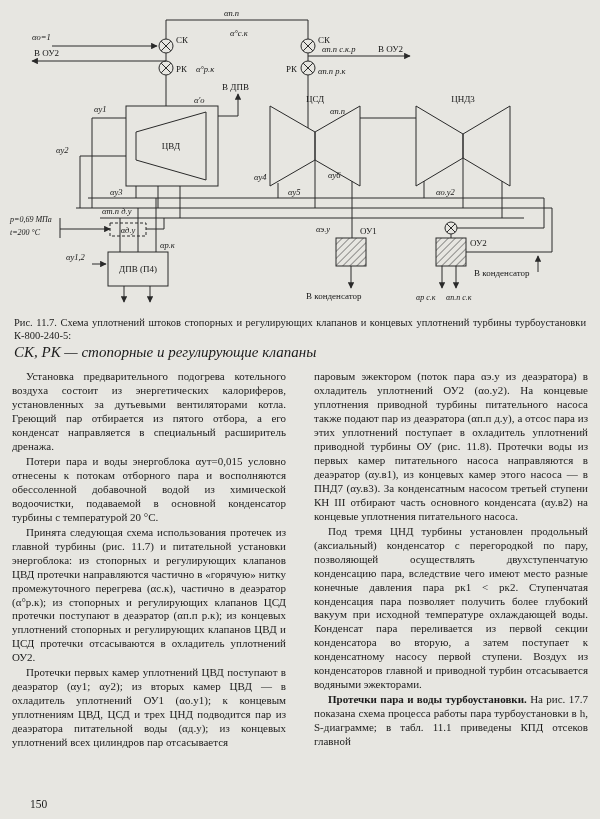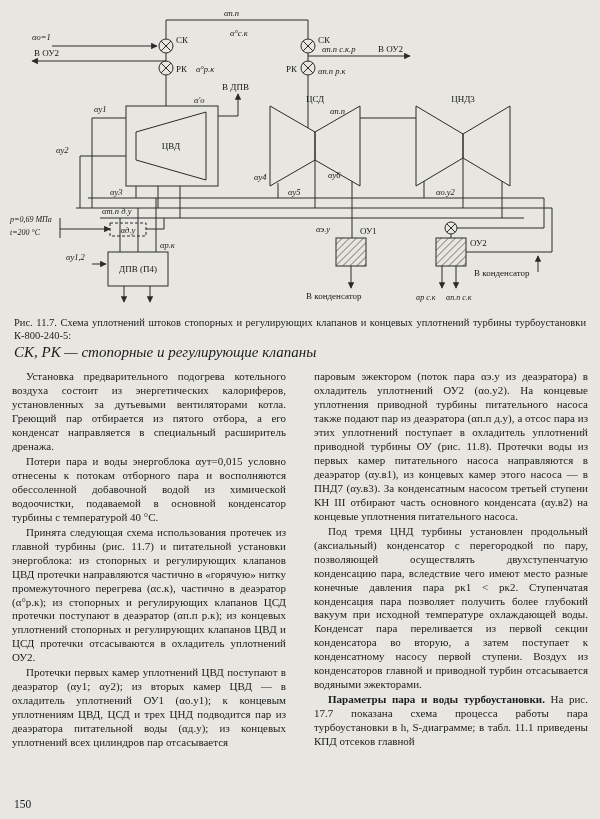--- a/index.html
+++ b/index.html
@@ -16,21 +16,21 @@
   svg text{fill:#161616;font-family:"Liberation Serif",serif;}
   svg .lbl{font-style:italic;font-size:8.5px;}
   svg .box-lbl{font-size:9px;}
   svg .sm{font-size:8px;font-style:italic;}
   .caption{margin:4px 14px 0 14px;font-size:10.5px;line-height:1.25;text-align:justify;}
   .caption .sub{font-size:15px;font-style:italic;display:block;margin-top:1px;}
   .cols{display:flex;gap:28px;margin:8px 12px 0 12px;}
   .col{flex:1;min-width:0;font-size:11px;line-height:1.27;text-align:justify;}
   .col p{margin:0 0 1px 0;}
   .col p.indent{text-indent:14px;}
-  .pageno{position:absolute;left:14px;bottom:9px;font-size:11.5px;}
+  .pageno{position:absolute;left:30px;bottom:9px;font-size:11.5px;}
 </style>
 </head>
 <body>
 
 <div class="page">
 
   <div class="diagram-wrap">
   <svg width="584" height="302" viewBox="0 0 584 302">
     <defs>
       <marker id="arr" viewBox="0 0 10 10" refX="9" refY="5" markerWidth="6.5" markerHeight="6.5" orient="auto-start-reverse">
@@ -177,25 +177,25 @@
   </div>
 
   <div class="caption">
     <span>Рис. 11.7. Схема уплотнений штоков стопорных и регулирующих клапанов и концевых уплотнений турбины турбоустановки К-800-240-5:</span>
     <span class="sub">СК, РК — стопорные и регулирующие клапаны</span>
   </div>
 
   <div class="cols">
     <div class="col">
       <p class="indent">Установка предварительного подогрева котельного воздуха состоит из энергетических калориферов, установленных за дутьевыми вентиляторами котла. Греющий пар отбирается из пятого отбора, а его конденсат направляется в специальный расширитель дренажа.</p>
-      <p class="indent">Потери пара и воды энергоблока αут=0,015 условно отнесены к потокам отборного пара и восполняются обессоленной добавочной водой из химической водоочистки, подаваемой в основной конденсатор турбины с температурой 40 °С.</p>
+      <p class="indent">Потери пара и воды энергоблока αут=0,015 условно отнесены к потокам отборного пара и восполняются обессоленной добавочной водой из химической водоочистки, подаваемой в основной конденсатор турбины с температурой 20 °С.</p>
       <p class="indent">Принята следующая схема использования протечек из главной турбины (рис. 11.7) и питательной установки энергоблока: из стопорных и регулирующих клапанов ЦВД протечки направляются частично в «горячую» нитку промежуточного перегрева (αс.к), частично в деаэратор (α°р.к); из стопорных и регулирующих клапанов ЦСД протечки поступают в деаэратор (αп.п р.к); из концевых уплотнений стопорных и регулирующих клапанов ЦВД и ЦСД протечки отсасываются в охладитель уплотнений ОУ2.</p>
       <p class="indent">Протечки первых камер уплотнений ЦВД поступают в деаэратор (αу1; αу2); из вторых камер ЦВД — в охладитель уплотнений ОУ1 (αо.у1); к концевым уплотнениям ЦВД, ЦСД и трех ЦНД подводится пар из деаэратора питательной воды (αд.у); из концевых уплотнений всех цилиндров пар отсасывается</p>
     </div>
     <div class="col">
       <p>паровым эжектором (поток пара αэ.у из деаэратора) в охладитель уплотнений ОУ2 (αо.у2). На концевые уплотнения приводной турбины питательного насоса также подают пар из деаэратора (αп.п д.у), а отсос пара из этих уплотнений поступает в охладитель уплотнений приводной турбины ОУ (рис. 11.8). Протечки воды из первых камер питательного насоса направляются в деаэратор (αу.в1), из концевых камер этого насоса — в ПНД7 (αу.в3). За конденсатным насосом третьей ступени КН III отбирают часть основного конденсата (αу.в2) на концевые уплотнения питательного насоса.</p>
       <p class="indent">Под тремя ЦНД турбины установлен продольный (аксиальный) конденсатор с перегородкой по пару, позволяющей осуществлять двухступенчатую конденсацию пара, вследствие чего имеют место разные конечные давления пара pк1 &lt; pк2. Ступенчатая конденсация пара позволяет получить более глубокий вакуум при исходной температуре охлаждающей воды. Конденсат пара переливается из первой секции конденсатора во вторую, а затем поступает к конденсатному насосу первой ступени. Воздух из конденсаторов главной и приводной турбин отсасывается водяными эжекторами.</p>
-      <p class="indent"><b>Параметры пара и воды турбоустановки.</b><span> На рис. 17.7 показана схема процесса работы пара турбоустановки в h, S-диаграмме; в табл. 11.1 приведены КПД отсеков главной</span></p>
+      <p class="indent"><b>Протечки пара и воды турбоустановки.</b><span> На рис. 17.7 показана схема процесса работы пара турбоустановки в h, S-диаграмме; в табл. 11.1 приведены КПД отсеков главной</span></p>
     </div>
   </div>
 
   <div class="pageno">150</div>
 </div>
 
 </body></html>

